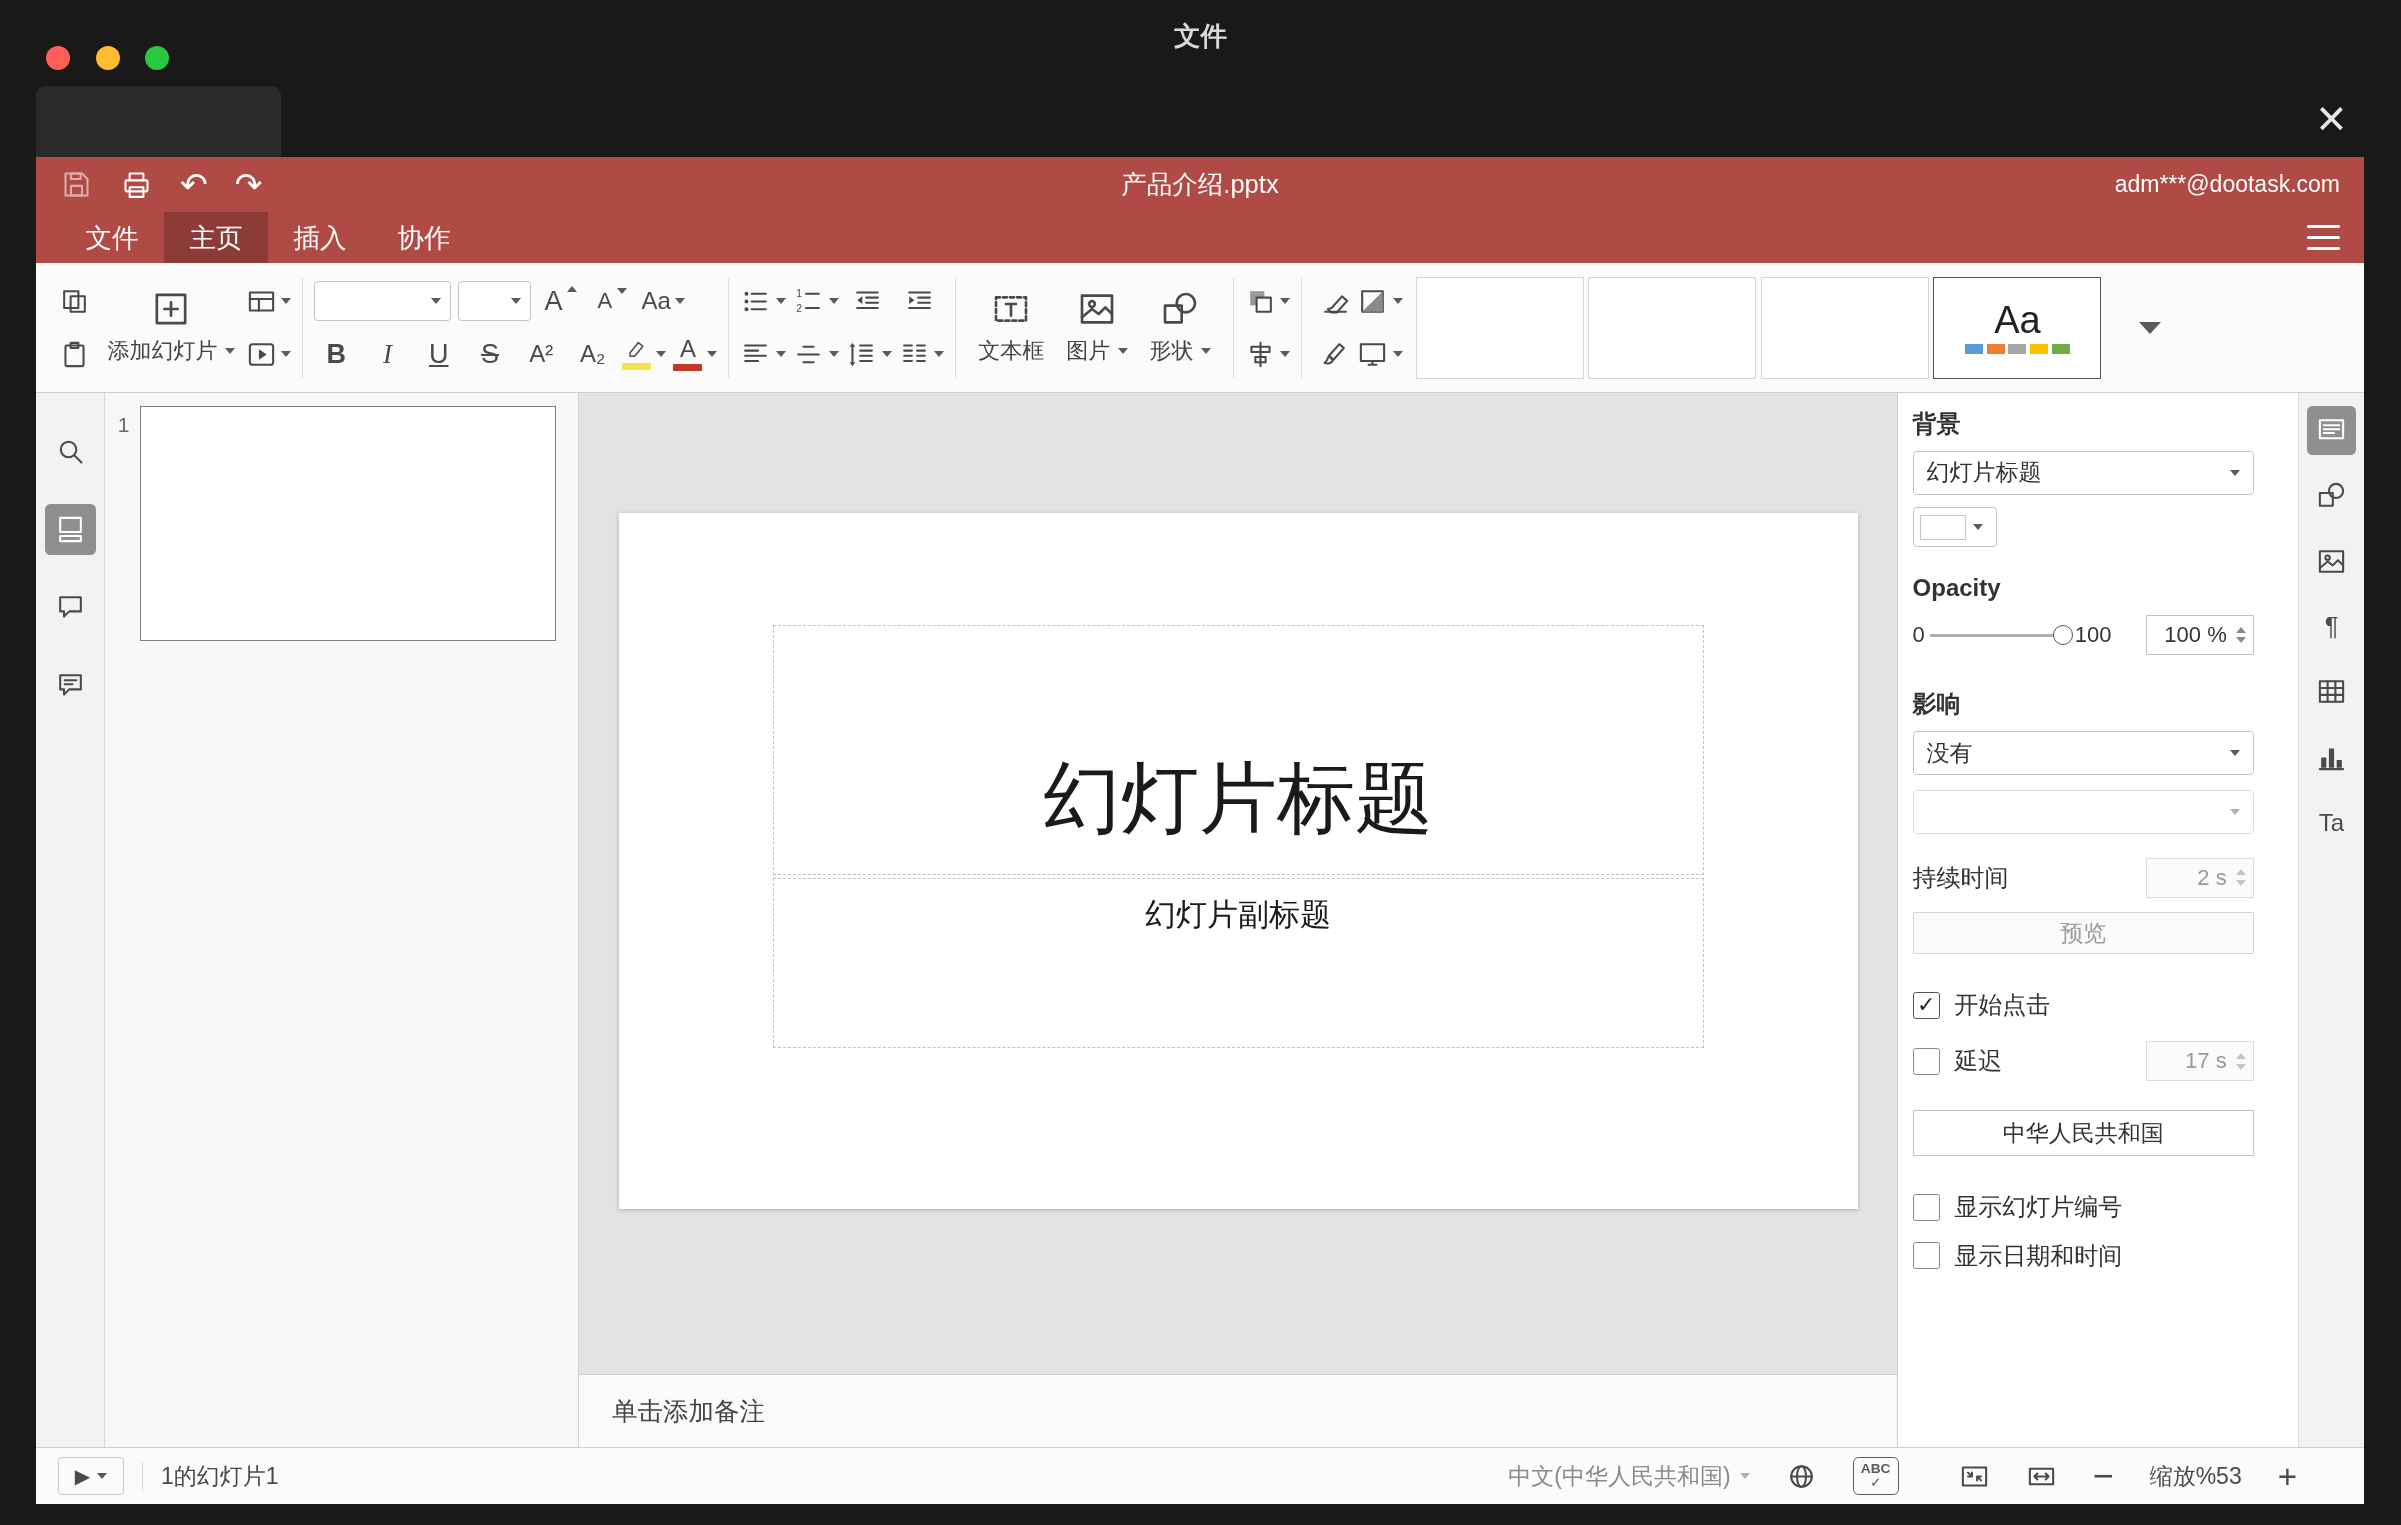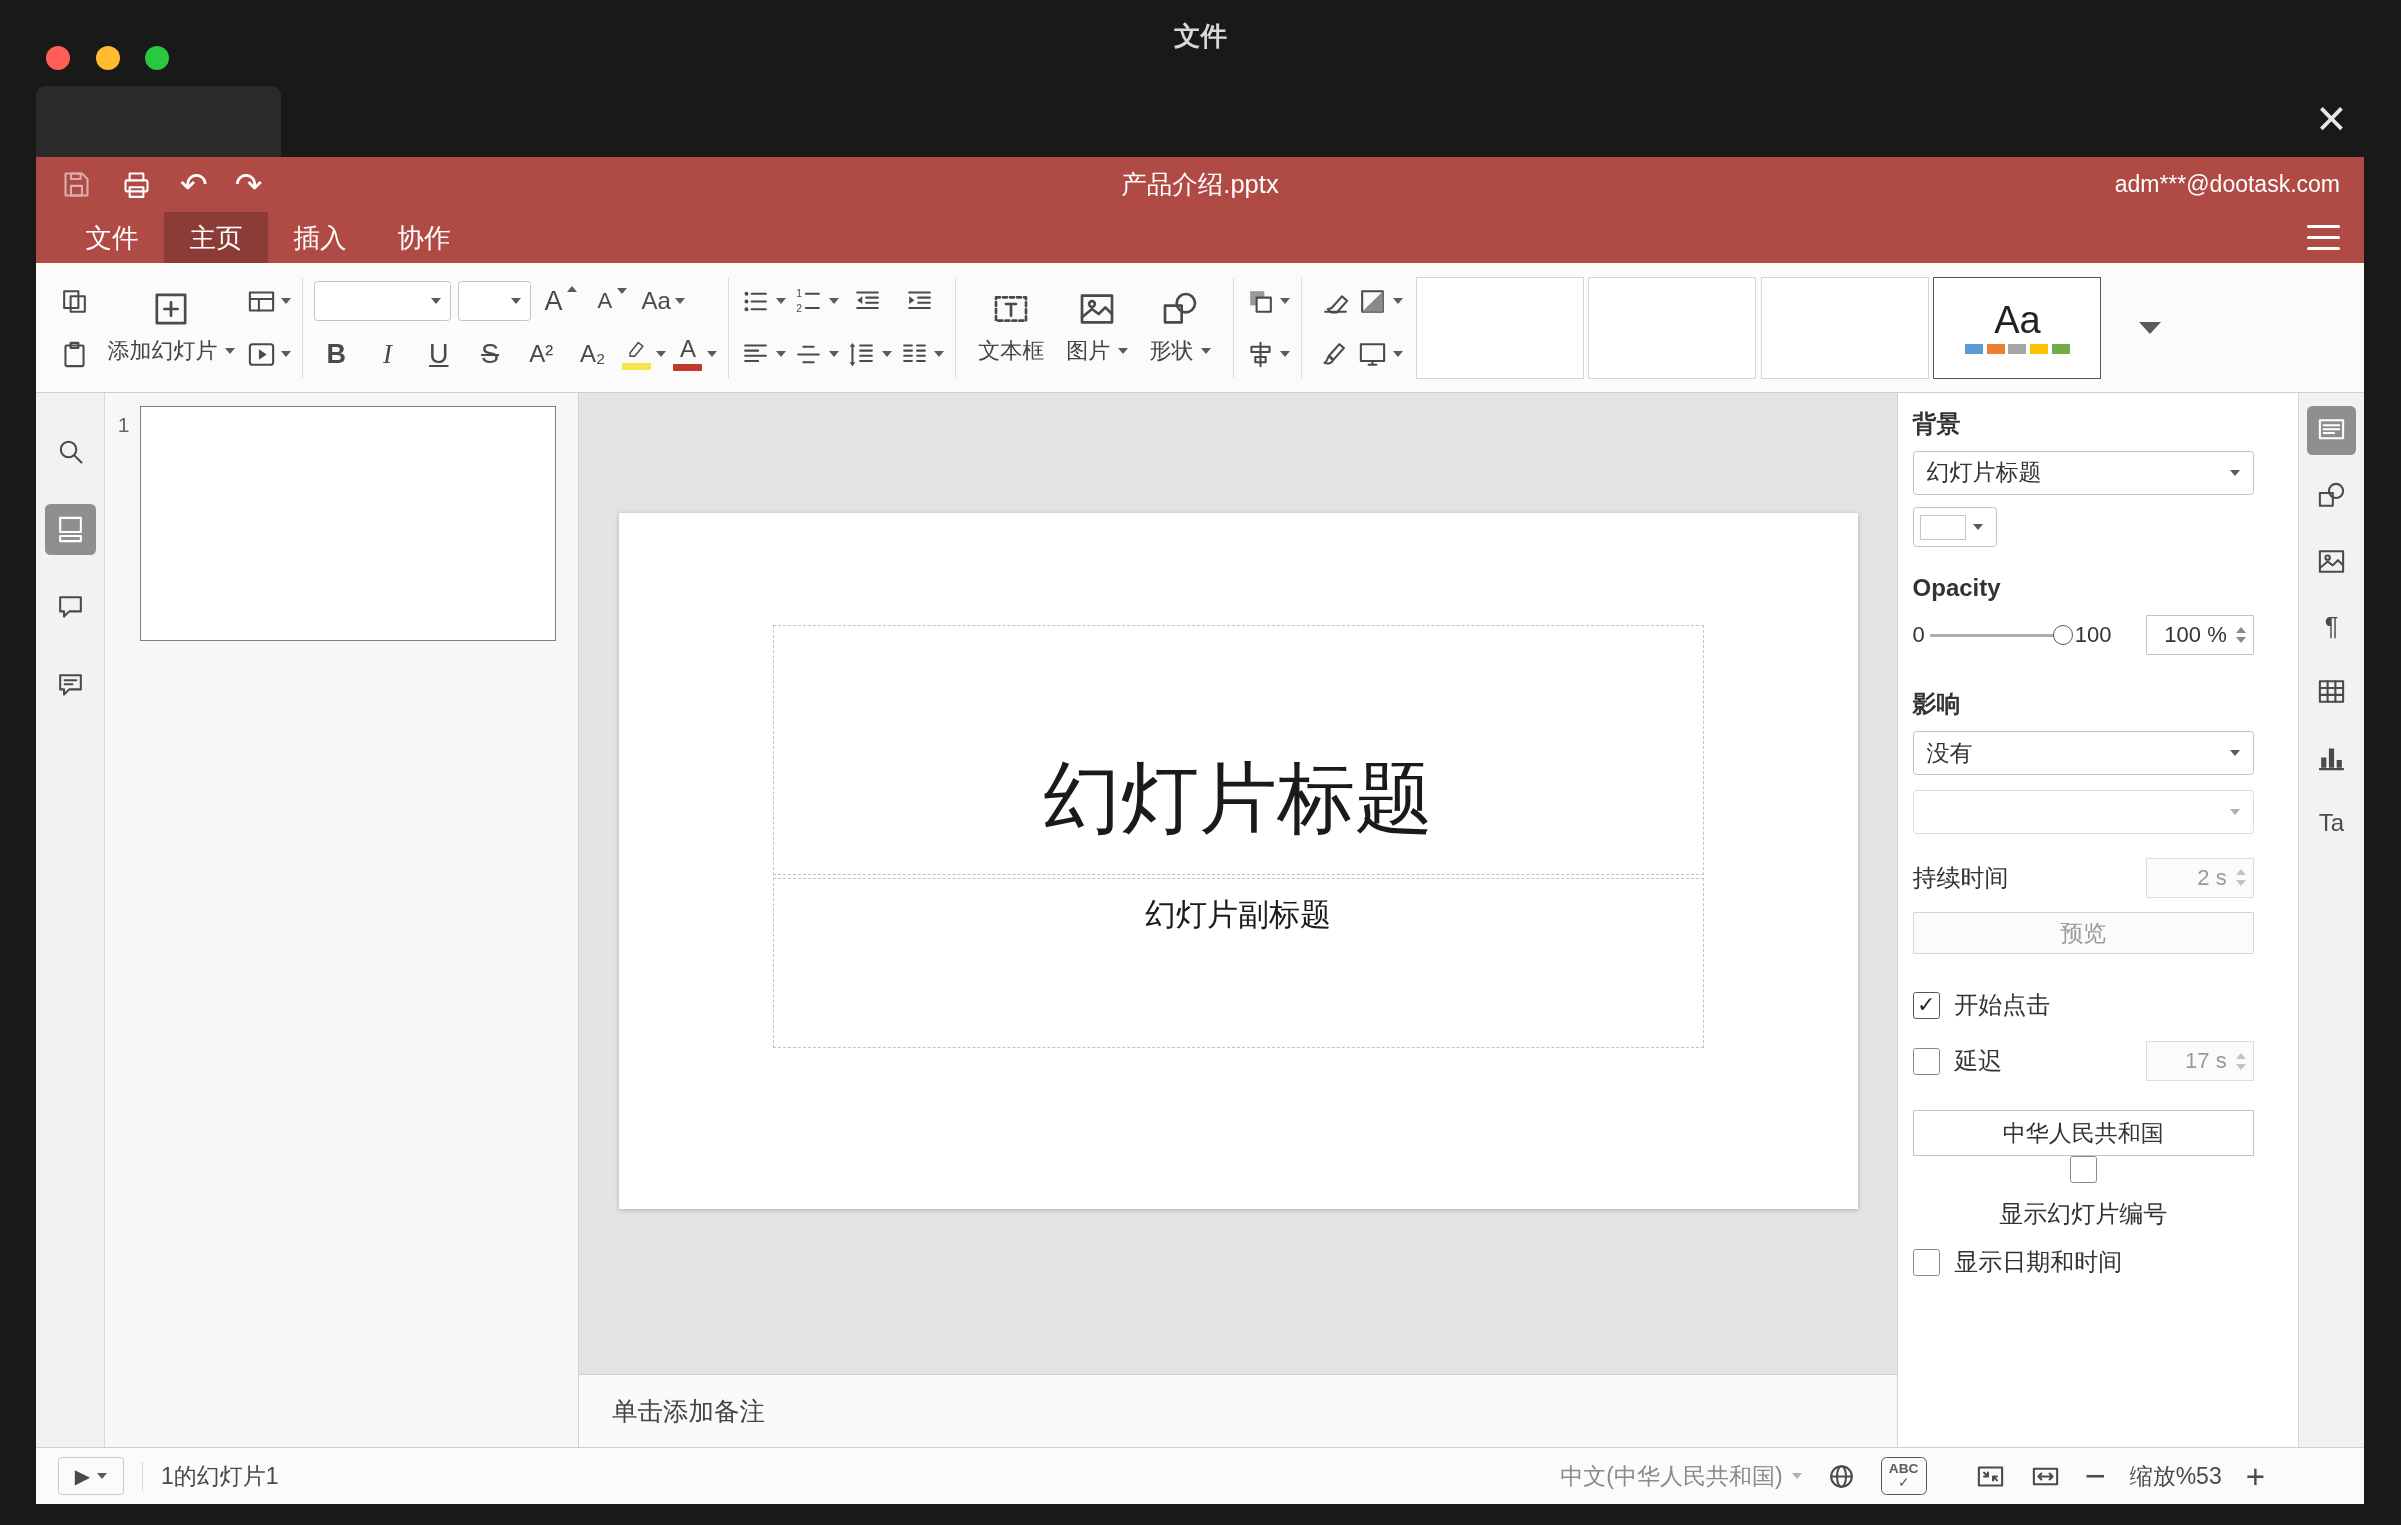--- a/index.html
+++ b/index.html
@@ -145,21 +145,21 @@
   .right-strip .strip-btn.sel { background:#8f8f8f; }
 
   
   .statusbar { flex:0 0 57px; background:#fbfbfb; border-top:0.9px solid #cfcfcf;
     display:flex; align-items:center; padding:0 22px; }
   .play-btn { width:66px; height:38px; border:0.9px solid #c9c9c9; border-radius:3.6px;
     display:flex; align-items:center; justify-content:center; gap:7.3px; cursor:pointer; }
   .play-glyph { font-size:20px; color:#4a4a4a; line-height:1; }
   .sb-div { width:0.9px; height:29px; background:#d6d6d6; margin:0 18px; }
   .sb-text { font-size:23px; color:#4a4a4a; }
-  .sb-right { margin-left:auto; display:flex; align-items:center; gap:24px; margin-right:77px;justify-content:flex-end; }
+  .sb-right { margin-left:auto; display:flex; align-items:center; gap:36px; margin-right:45px;justify-content:flex-end; }
   .lang { display:flex; align-items:center; gap:9px; font-size:23px; color:#8a8a8a; cursor:pointer; }
   .spell { width:46px; height:38px; border:1.8px solid #5a5a5a; border-radius:5.5px;
     display:flex; flex-direction:column; align-items:center; justify-content:center; line-height:1; cursor:pointer; }
   .spell .t { font-size:13.7px; font-weight:700; color:#5a5a5a; }
   .spell .c { font-size:13.7px; color:#5a5a5a; }
   .zoom-glyph { font-size:36px; color:#4a4a4a; line-height:1; cursor:pointer; }
   .sbi { width:31px; height:31px; cursor:pointer; }
   .sbi svg { width:100%; height:100%; stroke:#4a4a4a; fill:none; stroke-width:1.6; stroke-linecap:round; stroke-linejoin:round; }
 </style>
 </head>
@@ -655,21 +655,21 @@
           <span class="nval">17 s</span>
           <span class="spin">
               <span class="up"></span>
               <span class="dn"></span>
             </span>
         </div>
       </div>
 
       <div class="rp-btn enabled" style="margin-top:29px;height:46px;">中华人民共和国</div>
 
-      <div class="check-row" style="flex-direction:column;">
+      <div class="check-row" style="margin-top:35px;">
         <span class="cbox off"></span>
         <span class="rp-text">显示幻灯片编号</span>
       </div>
       <div class="check-row" style="margin-top:16.4px;">
         <span class="cbox off"></span>
         <span class="rp-text">显示日期和时间</span>
       </div>
     </div>
 
     <div class="right-strip">

